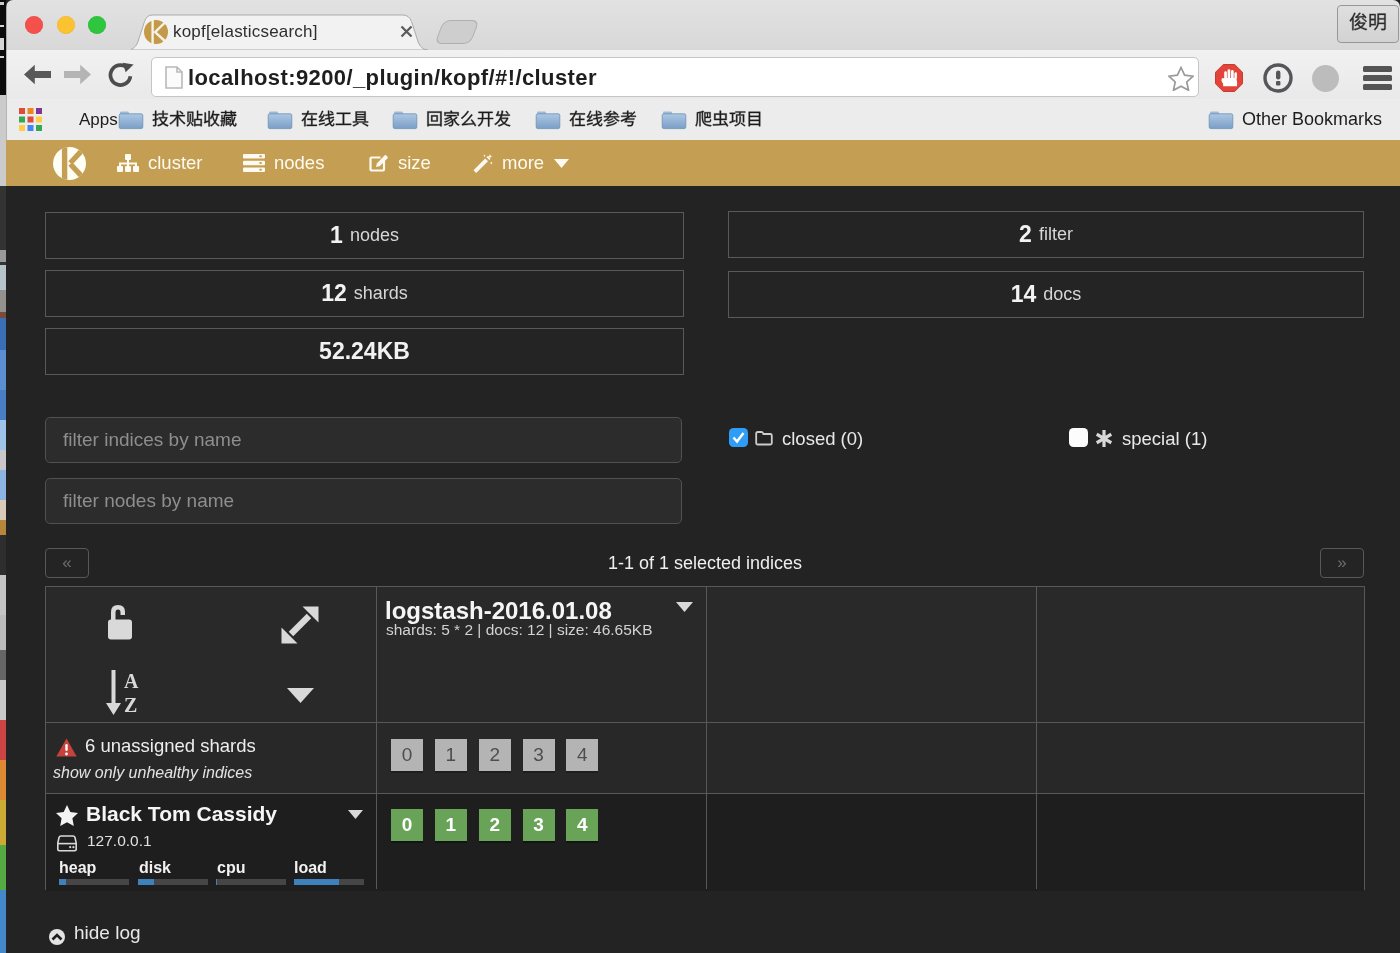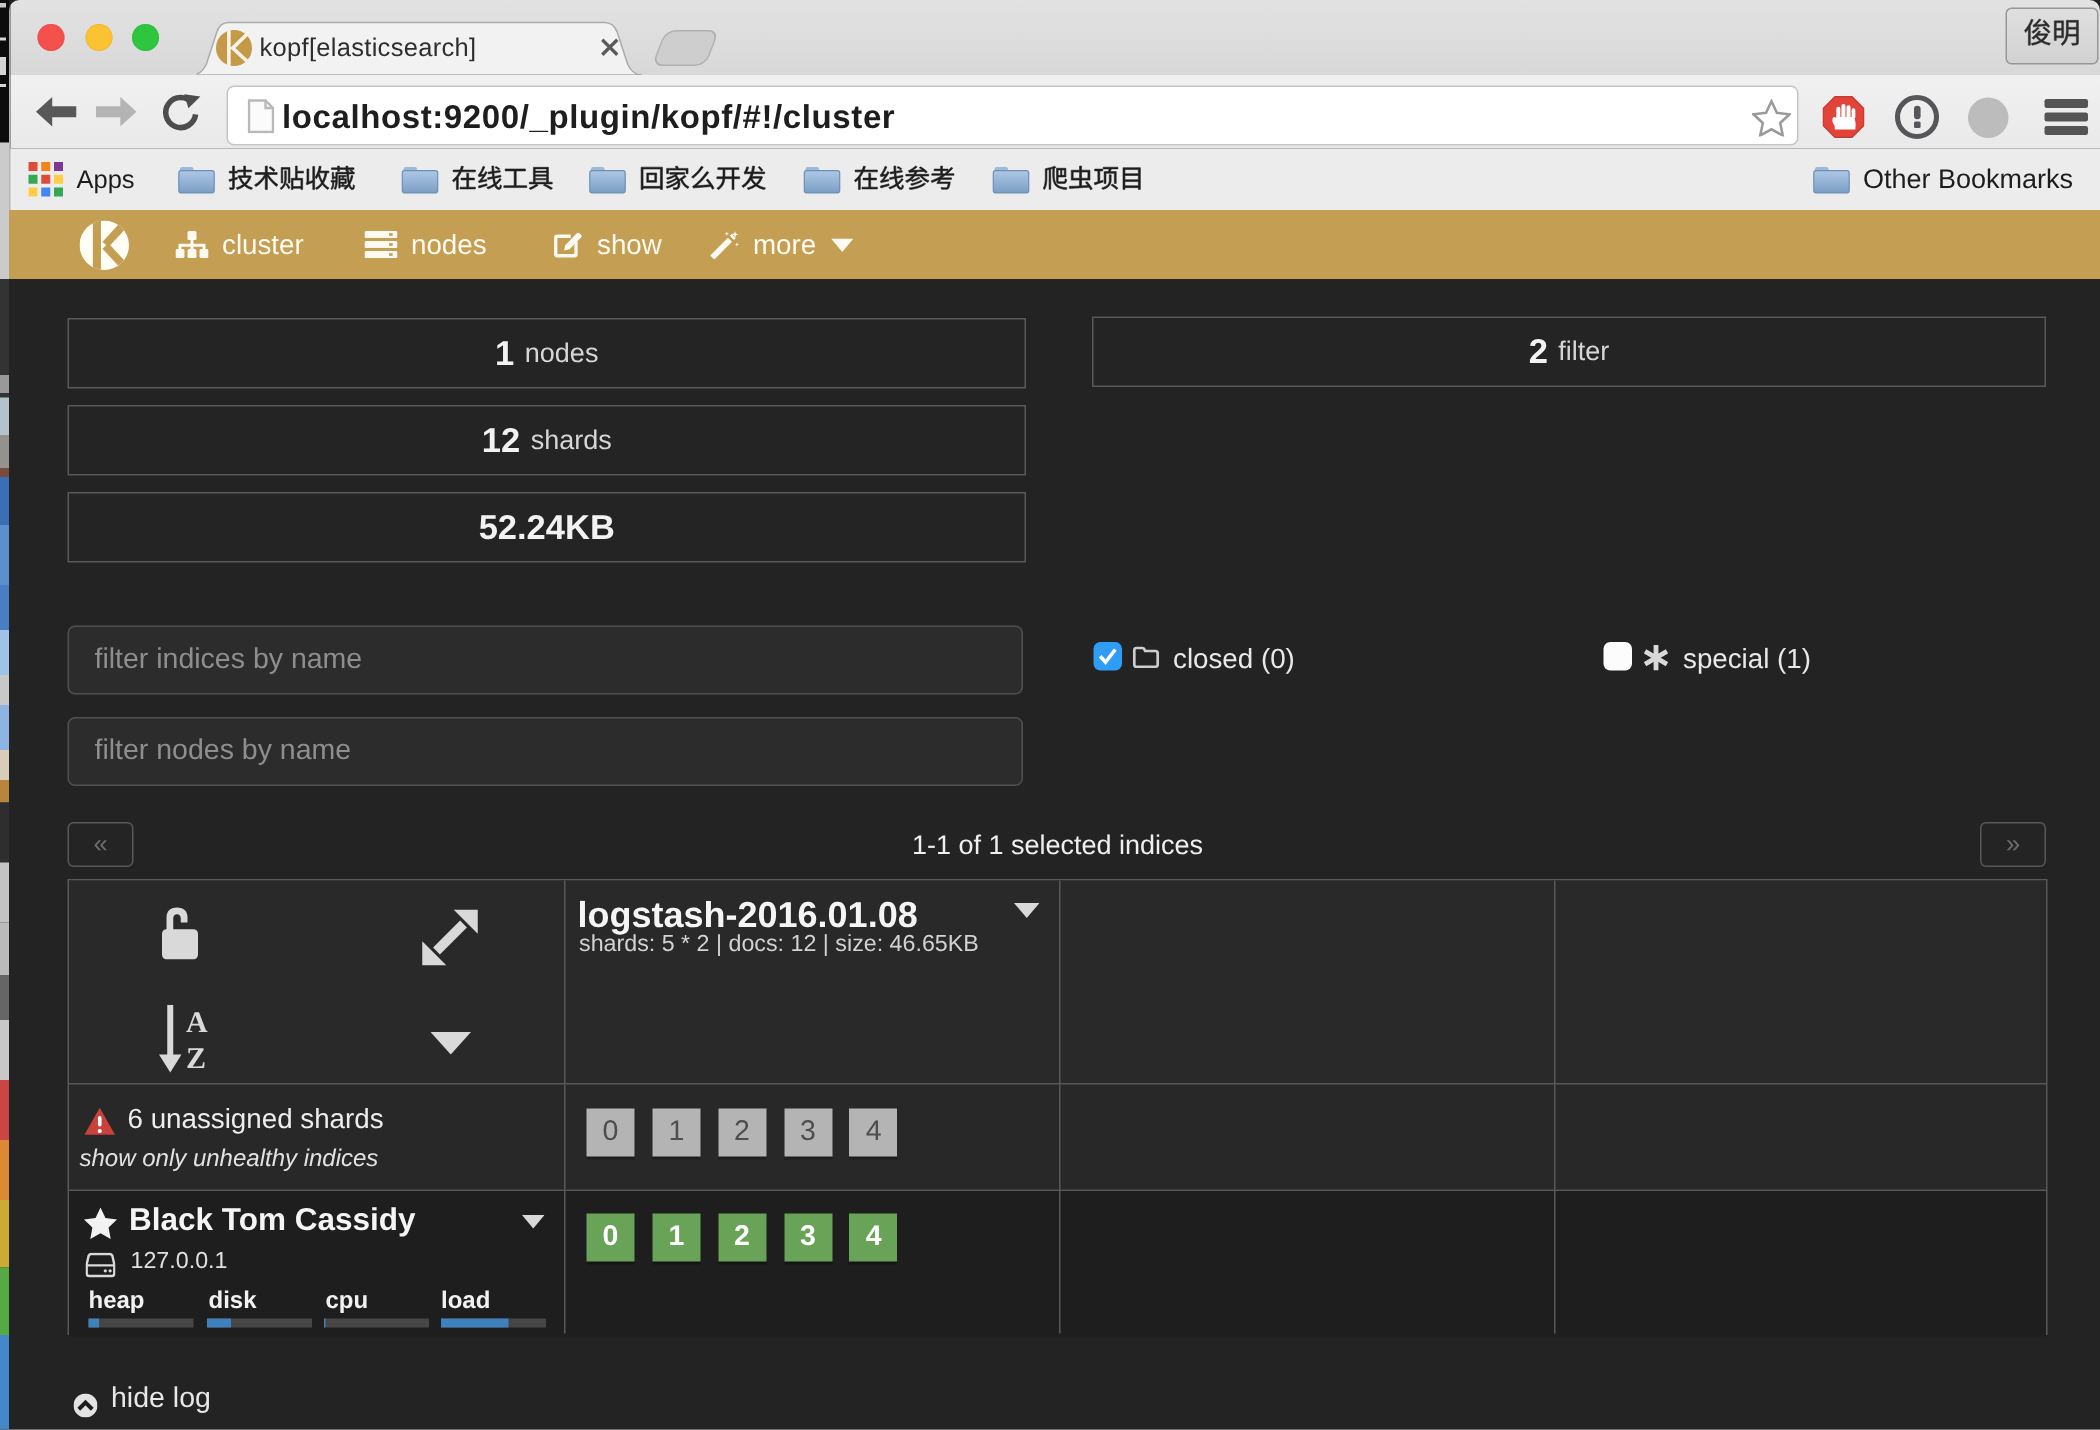--- a/index.html
+++ b/index.html
@@ -160,21 +160,21 @@
         <circle cx="15" cy="15" r="13" fill="none" stroke="#55555a" stroke-width="3.4"></circle>
         <rect x="13" y="7.5" width="4.4" height="9" rx="2.2" fill="#55555a"></rect>
         <rect x="13" y="18" width="4.4" height="4.4" rx="1" fill="#55555a"></rect>
       </svg>
       <circle_gray style="position:absolute; left:1305px; top:15px; width:27px; height:27px; border-radius:50%; background:#bcbcbc; display:block;"></circle_gray>
       <div style="position:absolute; left:1356px; top:16px; width:29px; height:6px; background:#545454; border-radius:1.5px;"></div>
       <div style="position:absolute; left:1356px; top:25px; width:29px; height:6px; background:#545454; border-radius:1.5px;"></div>
       <div style="position:absolute; left:1356px; top:34px; width:29px; height:6px; background:#545454; border-radius:1.5px;"></div>
     </div>
     <div id="bookmarks">
-      <div class="bk" style="left:11px;">
+      <div class="bk" style="left:11px;gap:28px;">
         <svg width="25" height="25" viewBox="0 0 25 25">
           <rect x="1" y="1" width="6" height="6" fill="#dd4b39"></rect>
             <rect x="9.5" y="1" width="6" height="6" fill="#ef851c"></rect>
             <rect x="18" y="1" width="6" height="6" fill="#7e3794"></rect>
           <rect x="1" y="9.5" width="6" height="6" fill="#34a853"></rect>
             <rect x="9.5" y="9.5" width="6" height="6" fill="#dd4b39"></rect>
             <rect x="18" y="9.5" width="6" height="6" fill="#ffce44"></rect>
           <rect x="1" y="18" width="6" height="6" fill="#ffce44"></rect>
             <rect x="9.5" y="18" width="6" height="6" fill="#4285f4"></rect>
             <rect x="18" y="18" width="6" height="6" fill="#34a853"></rect>
@@ -340,21 +340,21 @@
             <rect x="16.4" y="8.1" width="2.4" height="1.8" fill="#c49e52"></rect>
             <rect x="16.4" y="14.8" width="2.4" height="1.8" fill="#c49e52"></rect>
         </svg>
         <span>nodes</span>
       </div>
       <div class="navitem" style="left:363px;">
         <svg width="20" height="18" viewBox="0 0 20 18">
           <path d="M 15 7 L 15 15.5 Q 15 16.5 14 16.5 L 2.5 16.5 Q 1.5 16.5 1.5 15.5 L 1.5 4.5 Q 1.5 3.5 2.5 3.5 L 11.5 3.5" fill="none" stroke="#fdfaf1" stroke-width="2.2"></path>
           <path d="M 7 13 L 7.8 9.5 L 15.5 1.5 Q 16.3 0.7 17.3 1.5 L 18.5 2.7 Q 19.3 3.5 18.4 4.4 L 10.7 12.2 Z" fill="#fdfaf1"></path>
         </svg>
-        <span>show</span>
+        <span>size</span>
       </div>
       <div class="navitem" style="left:467px;">
         <svg width="20" height="19" viewBox="0 0 20 19" fill="#fdfaf1">
           <path d="M 0.5 16.3 L 12.2 4.5 L 15 7.2 L 3.2 19 Z"></path>
           <path d="M 13.5 3.2 L 16.3 6 L 17.5 4.8 L 14.8 2 Z"></path>
           <path d="M 17 0 L 17.6 1.7 L 19.3 2.3 L 17.6 2.9 L 17 4.6 L 16.4 2.9 L 14.7 2.3 L 16.4 1.7 Z"></path>
           <path d="M 11.5 0.3 L 11.9 1.4 L 13 1.8 L 11.9 2.2 L 11.5 3.3 L 11.1 2.2 L 10 1.8 L 11.1 1.4 Z"></path>
           <path d="M 18.3 7.5 L 18.7 8.6 L 19.8 9 L 18.7 9.4 L 18.3 10.5 L 17.9 9.4 L 16.8 9 L 17.9 8.6 Z"></path>
         </svg>
         <span>more</span>
@@ -371,20 +371,24 @@
       <div class="panel" style="left:39px; top:84px; width:639px;">
           <b>12</b>
           <span>shards</span>
         </div>
       <div class="panel" style="left:39px; top:142px; width:639px;">
           <b>52.24KB</b>
         </div>
       <div class="panel" style="left:722px; top:25px; width:636px;">
           <b>2</b>
           <span>filter</span>
+        </div>
+      <div class="panel" style="left:722px; top:85px; width:636px;">
+          <b>14</b>
+          <span>docs</span>
         </div>
       <div class="filter" style="top:231px;">filter indices by name</div>
       <div class="filter" style="top:292px;">filter nodes by name</div>
       <div style="position:absolute; left:723px; top:242px; width:19px; height:19px; background:#2f9df6; border-radius:4.5px;">
         <svg width="19" height="19" viewBox="0 0 19 19">
             <path d="M 4.5 9.5 L 8 13.5 L 14.5 5" stroke="#fff" stroke-width="2.4" fill="none"></path>
           </svg>
       </div>
       <svg width="18" height="16" viewBox="0 0 18 16" style="position:absolute; left:749px; top:244px;">
         <path d="M 1.2 3.5 Q 1.2 2 2.7 2 L 6.5 2 Q 7.6 2 8 3 L 8.4 4 L 15.3 4 Q 16.8 4 16.8 5.5 L 16.8 13 Q 16.8 14.5 15.3 14.5 L 2.7 14.5 Q 1.2 14.5 1.2 13 Z" fill="none" stroke="#cdcdcd" stroke-width="1.8"></path>

